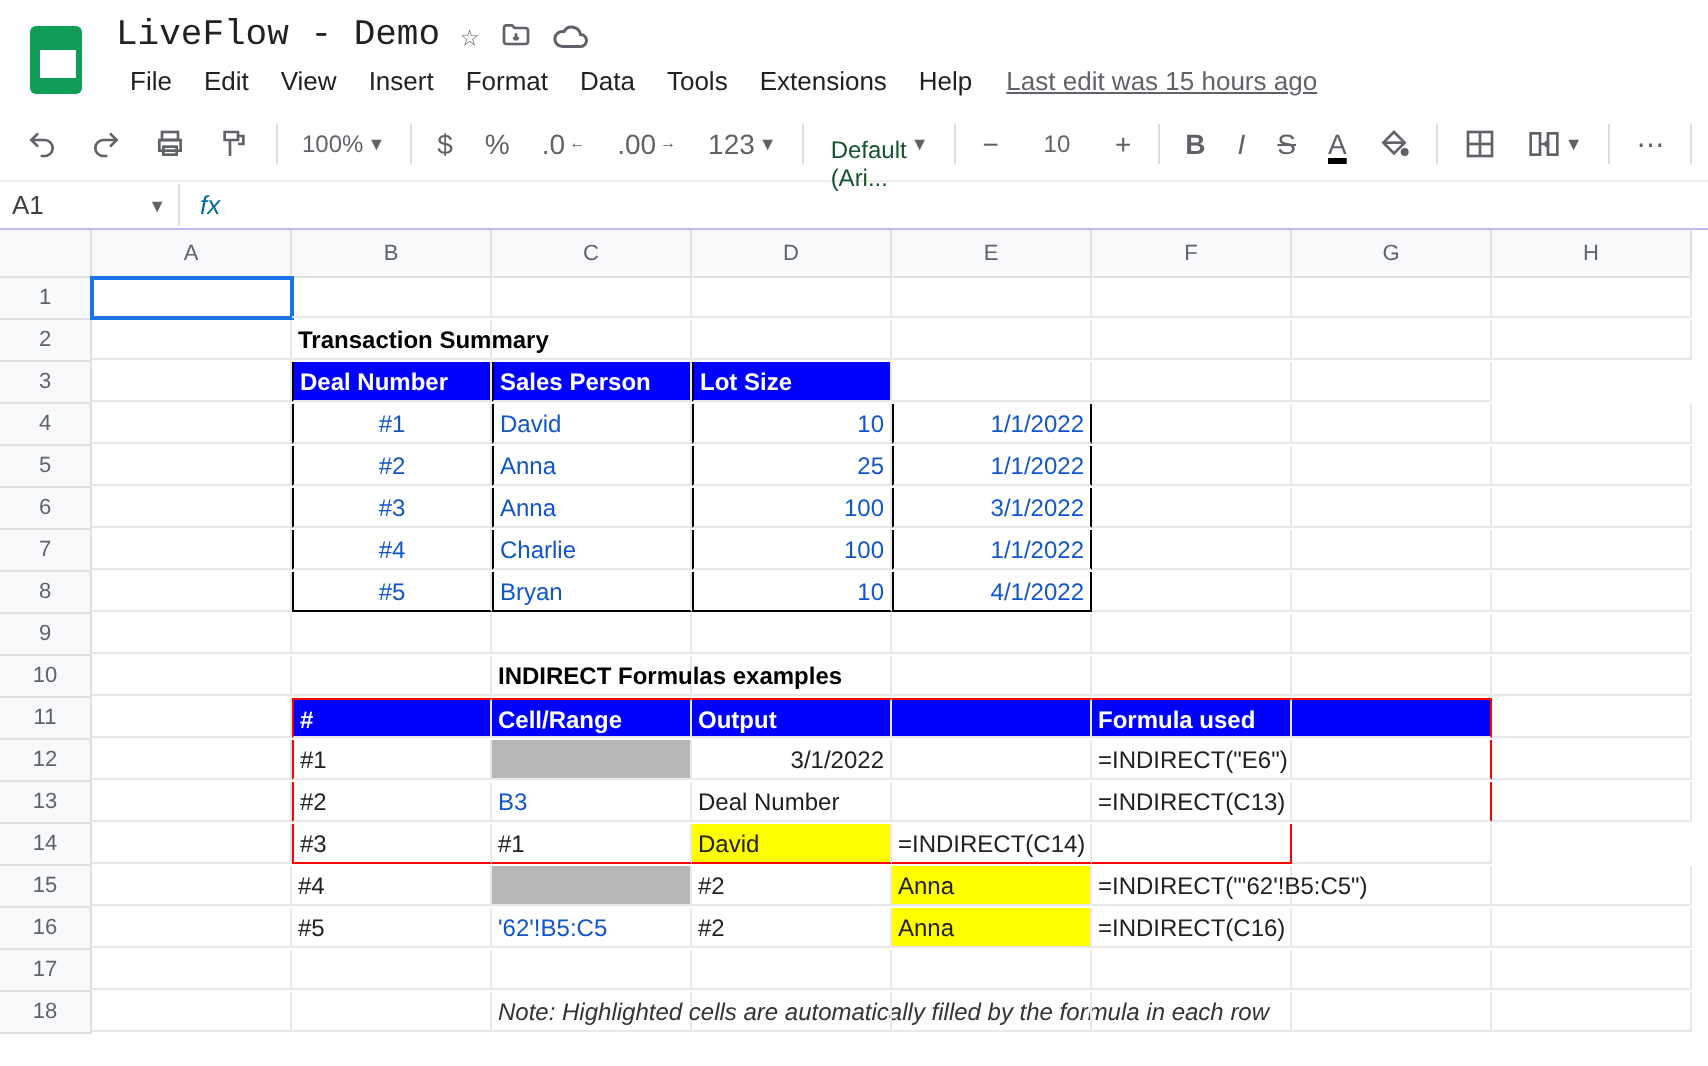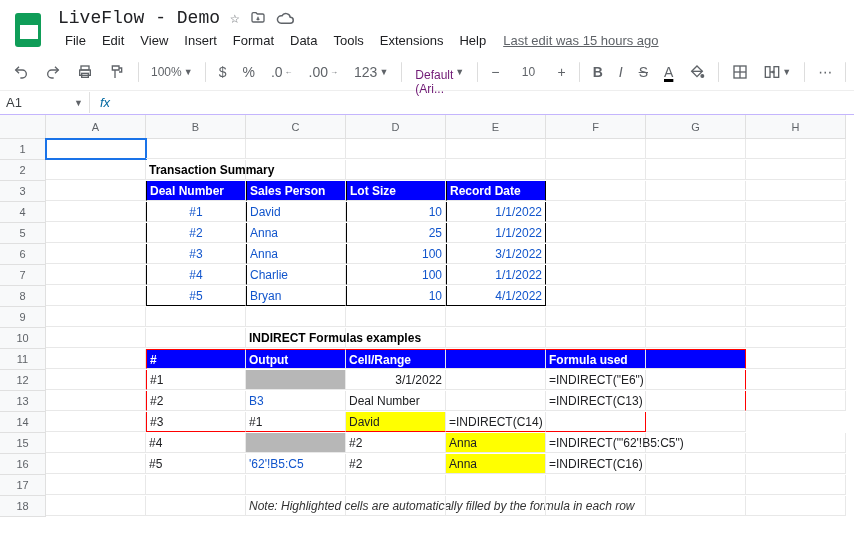--- a/index.html
+++ b/index.html
@@ -19,21 +19,21 @@
   .menus { display:flex; gap:2px; margin-top:2px; align-items:center;}
   .menus .m { font-size:13px; color:#202124; padding:3px 7px; border-radius:4px; cursor:pointer;}
   .lastedit { color:#5f6368; text-decoration:underline; font-size:13px; margin-left:8px; cursor:pointer;}
   
   
   .toolbar { display:flex; align-items:center; padding:4px 8px; gap:6px; border-bottom:1px solid #eee; height: 38px;}
   .tb { color:#5f6368; padding:4px 5px; border-radius:3px; cursor:pointer; font-size:14px; display:flex; align-items:center; gap:2px;}
   .tb.sep { border-left:1px solid #ddd; height:20px; padding:0; margin:0 2px;}
   .zoom { font-size:12px; padding:4px;}
   .dropdown-arr{font-size:9px;color:#5f6368;}
-  .fontbox{ border:none; font-size:12px; color:#701a75;margin-top:20px;}
+  .fontbox{ border:none; font-size:12px; color:#14532d;margin-top:20px;}
   .sizebox{ border:none; font-size:12px; color:#5f6368; width:26px; text-align:center;}
   .bold{font-weight:bold;}
   .italic{font-style:italic;}
   .strike{text-decoration:line-through;}
   .acolor{ text-decoration:underline; text-decoration-color:#000; text-decoration-thickness:3px; text-underline-offset:2px;}
   
   
   .fxrow{ display:flex; align-items:center; border-bottom:1px solid #c4b5fd; height:24px;}
   .namebox{ width:90px; border-right:1px solid #e0e0e0; padding:3px 6px; font-size:13px; color:#3c4043; display:flex; justify-content:space-between; align-items:center;}
   .fx{ color:#0369a1; font-style:italic; padding:2px 10px; font-size:13px;}
@@ -244,21 +244,20 @@
           <div class="cell cF"></div>
           <div class="cell cG"></div>
           <div class="cell cH"></div>
         </div>
         <div class="row">
           <div class="rowhead">3</div>
           <div class="cell cA"></div>
           <div class="cell cB hdr border-l-strong">Deal Number</div>
           <div class="cell cC hdr border-l-strong">Sales Person</div>
           <div class="cell cD hdr border-l-strong">Lot Size</div>
-          <div class="cell cE hdr border-l-strong border-r-strong">Record Date</div>
           <div class="cell cF"></div>
           <div class="cell cG"></div>
           <div class="cell cH"></div>
         </div>
         <div class="row">
           <div class="rowhead">4</div>
           <div class="cell cA"></div>
           <div class="cell cB border-l-strong blue-txt tac">#1</div>
           <div class="cell cC border-l-strong blue-txt">David</div>
           <div class="cell cD border-l-strong blue-txt tar">10</div>
@@ -330,22 +329,22 @@
           <div class="cell cD"></div>
           <div class="cell cE"></div>
           <div class="cell cF"></div>
           <div class="cell cG"></div>
           <div class="cell cH"></div>
         </div>
         <div class="row">
           <div class="rowhead">11</div>
           <div class="cell cA"></div>
           <div class="cell cB hdr red-outline-l red-outline-t">#</div>
+          <div class="cell cC hdr red-outline-t">Cell/Range</div>
           <div class="cell cD hdr red-outline-t">Output</div>
-          <div class="cell cC hdr red-outline-t">Cell/Range</div>
           <div class="cell cE hdr red-outline-t"></div>
           <div class="cell cF hdr red-outline-t">Formula used</div>
           <div class="cell cG hdr red-outline-r red-outline-t"></div>
           <div class="cell cH"></div>
         </div>
         <div class="row">
           <div class="rowhead">12</div>
           <div class="cell cA"></div>
           <div class="cell cB red-outline-l">#1</div>
           <div class="cell cC gray-bg"></div>

